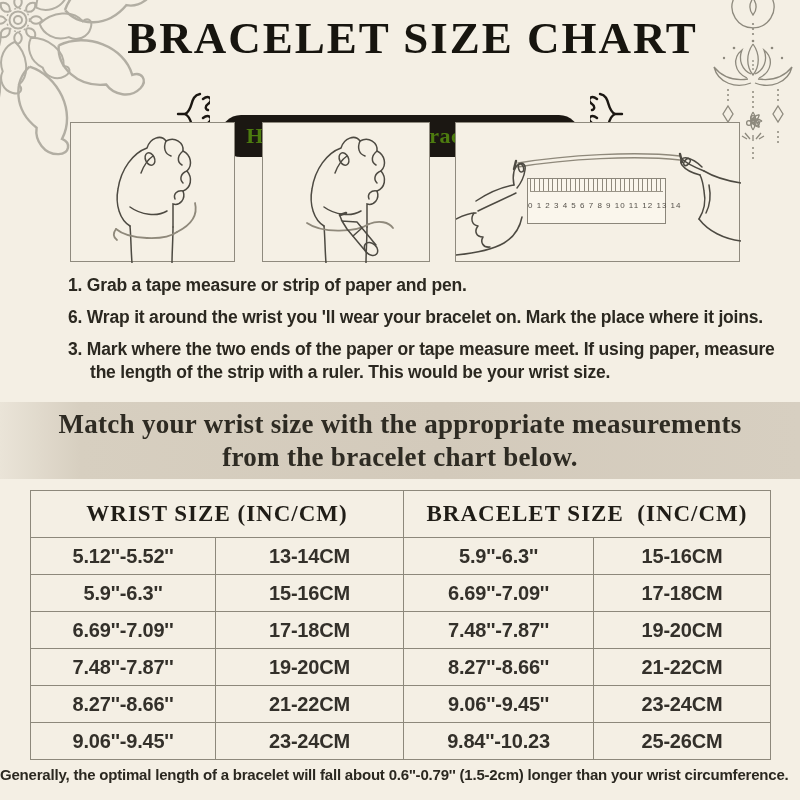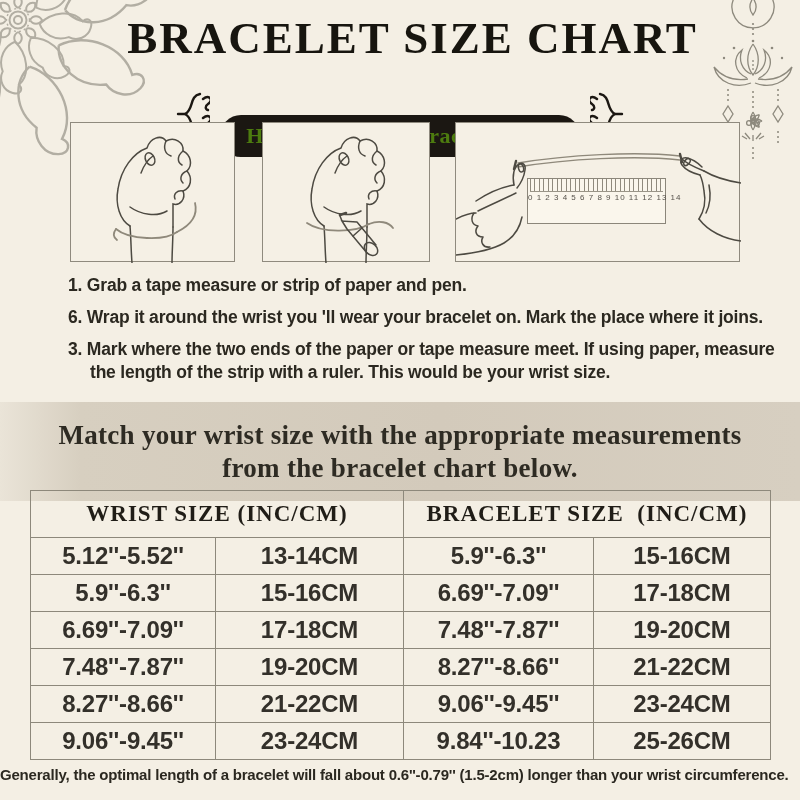--- a/index.html
+++ b/index.html
@@ -44,38 +44,38 @@
   .ruler {
     position:absolute; left:71px; top:55px; width:139px; height:46px;
     background:#faf6ec; border:1px solid #8b867a;
   }
   .ruler-ticks {
     height:13px; margin:0 2px;
     border-bottom:1px solid #9a9588;
     background:repeating-linear-gradient(90deg,#8f8a7d 0 1px,transparent 1px 4.5px);
   }
   .ruler-numbers {
-    margin-top:1px; text-align:center;
+    margin-top:9px; text-align:center;
     font-size:8px; letter-spacing:1px; color:#55514a;
     white-space:nowrap;
   }
   
   .instructions {
     position:absolute; top:274px; left:28px; width:748px;
     list-style:none;
   }
   .instructions li {
     font-size:17.5px; font-weight:600; letter-spacing:-0.2px;
     line-height:23px; margin-bottom:9px; color:#2b2820;
     padding-left:22px; text-indent:-22px;margin-left:40px;
   }
   .instructions li:nth-child(3) { max-width:712px; }
   
   .banner {
-    position:absolute; top:402px; left:0; width:800px; height:99px;
+    position:absolute; top:402px; left:0; width:800px; height:77px;
     background:linear-gradient(90deg,#eae4d8 0%, #d7cfc0 10%, #d3cabb 55%, #d7cfc1 100%);
     display:flex; flex-direction:column; justify-content:center;
     text-align:center;
     font-family:"Liberation Serif", serif;
     font-size:27px; font-weight:700; color:#2e2b23;
     line-height:33px; letter-spacing:0.3px;
   }
   
   .size-table {
     position:absolute; top:490px; left:30px;
@@ -84,21 +84,21 @@
   .size-table th, .size-table td {
     border:1px solid #8d887b; text-align:center; vertical-align:middle;
   }
   .size-table th {
     height:47px;
     font-family:"Liberation Serif", serif;
     font-size:23px; font-weight:700; letter-spacing:1px; color:#201d17;
   }
   .size-table td {
     height:37px;
-    font-size:24px; font-weight:700; letter-spacing:-0.2px; color:#33302a;
+    font-size:20px; font-weight:700; letter-spacing:-0.2px; color:#33302a;
   }
   .c1{width:185px;} .c2{width:188px;} .c3{width:190px;} .c4{width:177px;}
   
   .footer-note {
     position:absolute; top:766px; left:0; width:800px;
     text-align:left;
     font-size:15px; font-weight:600; letter-spacing:-0.2px; color:#2b2820;
   }
 </style>
 </head>

